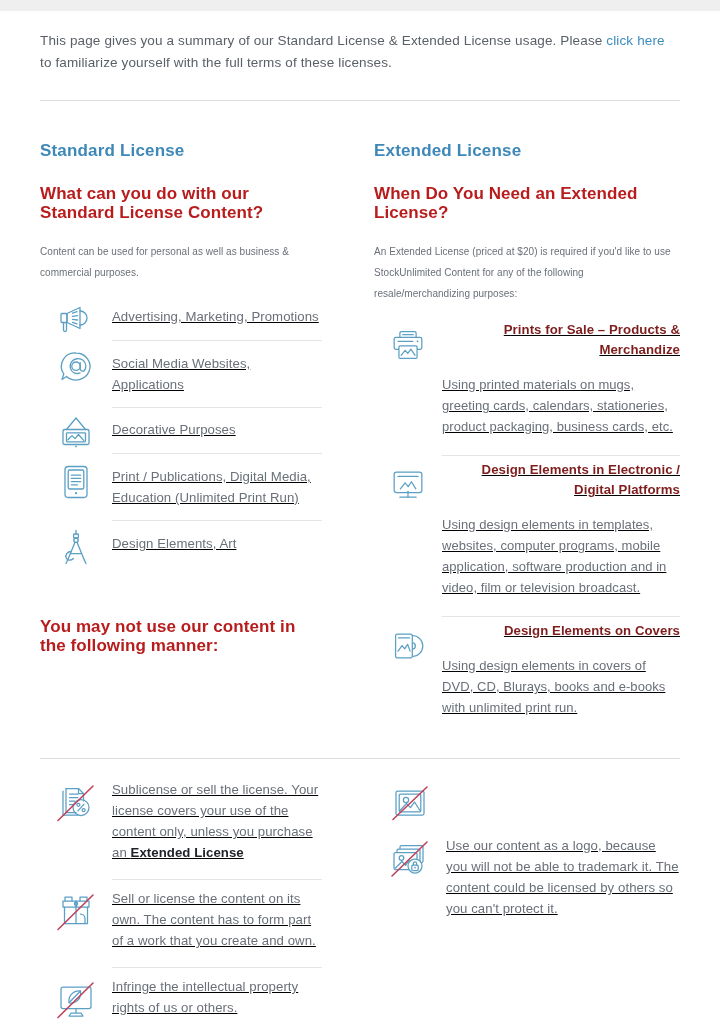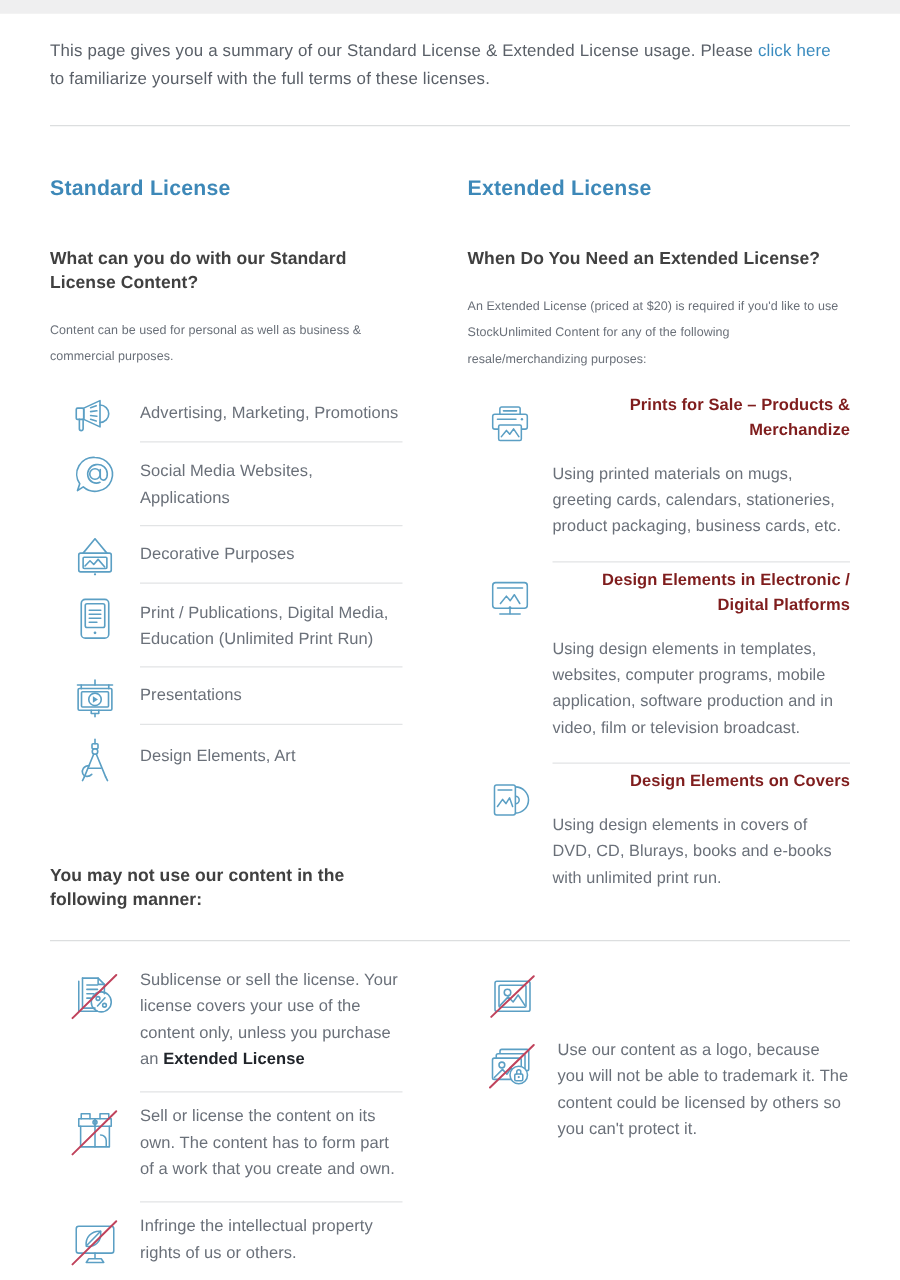--- a/index.html
+++ b/index.html
@@ -64,43 +64,44 @@
 
   .section-title {
     font-size: 17px;
     font-weight: bold;
     color: #3d88b8;
     letter-spacing: 0.01em;
     margin-top: 40px;
   }
 
   .sub-head {
-    font-size: 14px;
+    font-size: 17px;
     font-weight: bold;
-    color: #404040;
+    color: #b91c1c;
     line-height: 19px;
-    margin-top: 36px;
+    margin-top: 23px;
     letter-spacing: 0.005em;
   }
 
   .para {
     font-size: 10px;
     line-height: 21px;
     color: #6a7079;
     margin-top: 19px;
     letter-spacing: 0.005em;
   }
 
   
   .rows { margin-top: 12px; }
 
   .row {
     display: flex;
     align-items: flex-start;
     position: relative;
+    text-decoration: underline;
   }
   .row .icon-cell {
     width: 72px;
     flex: 0 0 72px;
     display: flex;
     justify-content: center;
     padding-top: 8px;
   }
   .row .text-cell {
     flex: 1;
@@ -255,40 +256,20 @@
                   <path d="M17.4 15.2 L26.6 15.2 M17.4 18.4 L26.6 18.4 M17.4 21.6 L26.6 21.6 M17.4 24.8 L23.5 24.8"></path>
                   <circle cx="22" cy="33.2" r="1.1" fill="#5b9fc4" stroke="none"></circle>
                 </svg>
               </span>
             </div>
             <div class="text-cell">
               <span class="row-label">Print / Publications, Digital Media, Education (Unlimited Print Run)</span>
             </div>
           </div>
 
-          <div class="row sep">
-            <div class="icon-cell">
-              <span>
-                <svg class="ico" width="44" height="44" viewBox="0 0 44 44" fill="none" stroke="#5b9fc4" stroke-width="1.3" stroke-linecap="round" stroke-linejoin="round">
-                  <path d="M22 6 L22 10"></path>
-                  <path d="M8 10 L36 10"></path>
-                  <path d="M11 10 L11 13 M33 10 L33 13"></path>
-                  <rect x="8.5" y="12.8" width="27" height="17.4" rx="1"></rect>
-                  <rect x="11.2" y="15.4" width="21.6" height="12.2" rx="0.8"></rect>
-                  <circle cx="22" cy="21.5" r="5"></circle>
-                  <path d="M20.3 18.9 L24.4 21.5 L20.3 24.1 Z" fill="#5b9fc4" stroke="none"></path>
-                  <path d="M19 30.2 L19 32.8 L25 32.8 L25 30.2"></path>
-                  <path d="M22 32.8 L22 35.4"></path>
-                </svg>
-              </span>
-            </div>
-            <div class="text-cell">
-              <span class="row-label">Presentations</span>
-            </div>
-          </div>
 
           <div class="row">
             <div class="icon-cell">
               <span>
                 <svg class="ico" width="44" height="44" viewBox="0 0 44 44" fill="none" stroke="#5b9fc4" stroke-width="1.3" stroke-linecap="round" stroke-linejoin="round">
                   <path d="M22 5.5 L22 9"></path>
                   <rect x="19.6" y="9" width="4.8" height="4" rx="0.8"></rect>
                   <circle cx="22" cy="15.2" r="2.2"></circle>
                   <path d="M21 17.2 L13.5 35.5"></path>
                   <path d="M23 17.2 L30.5 35.5"></path>

